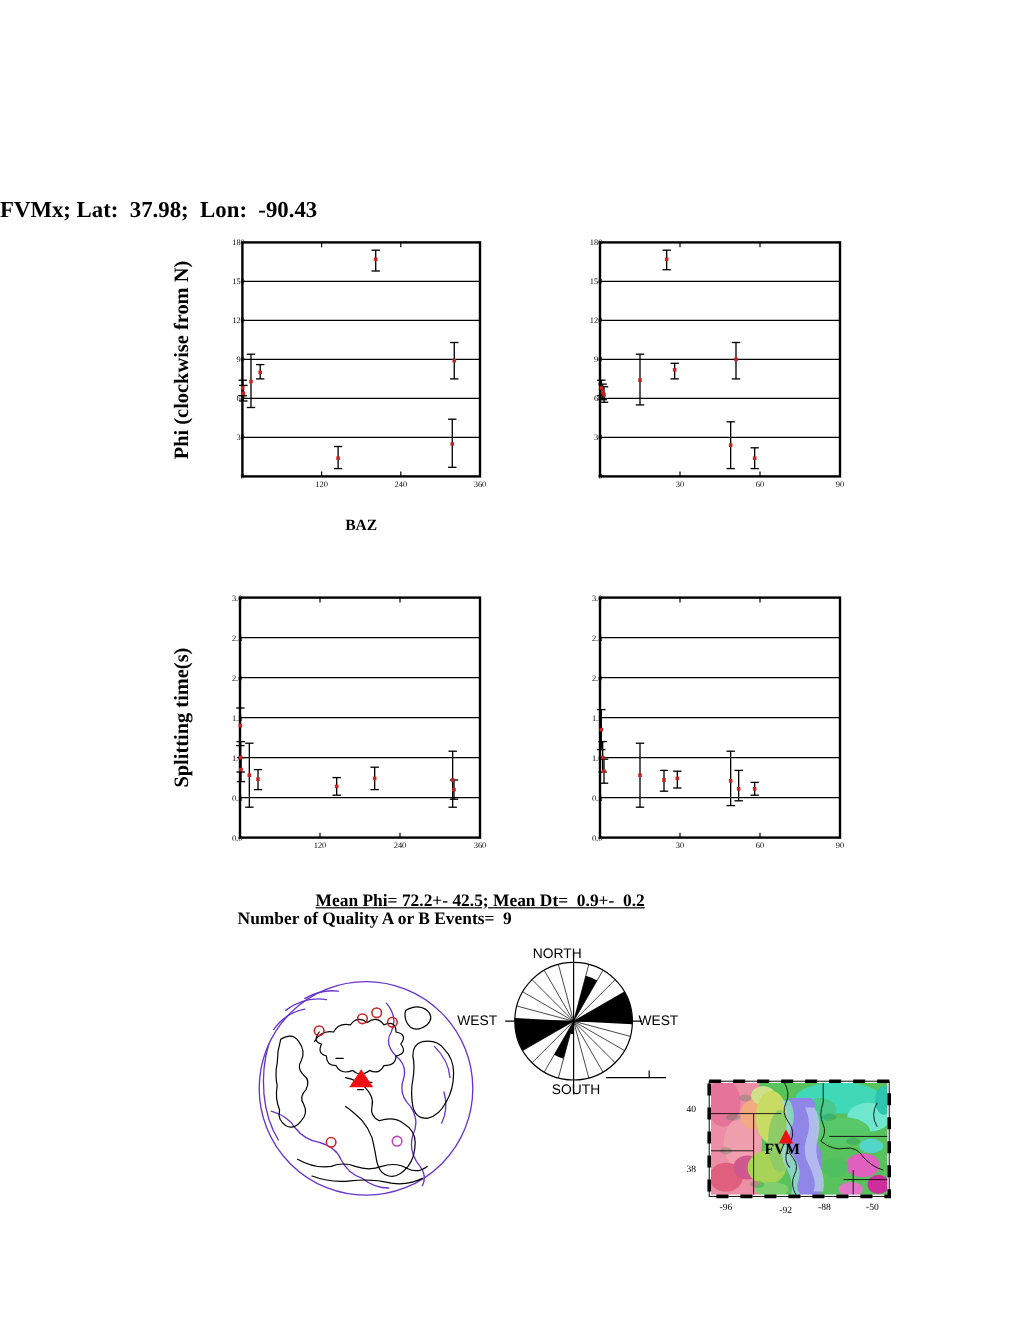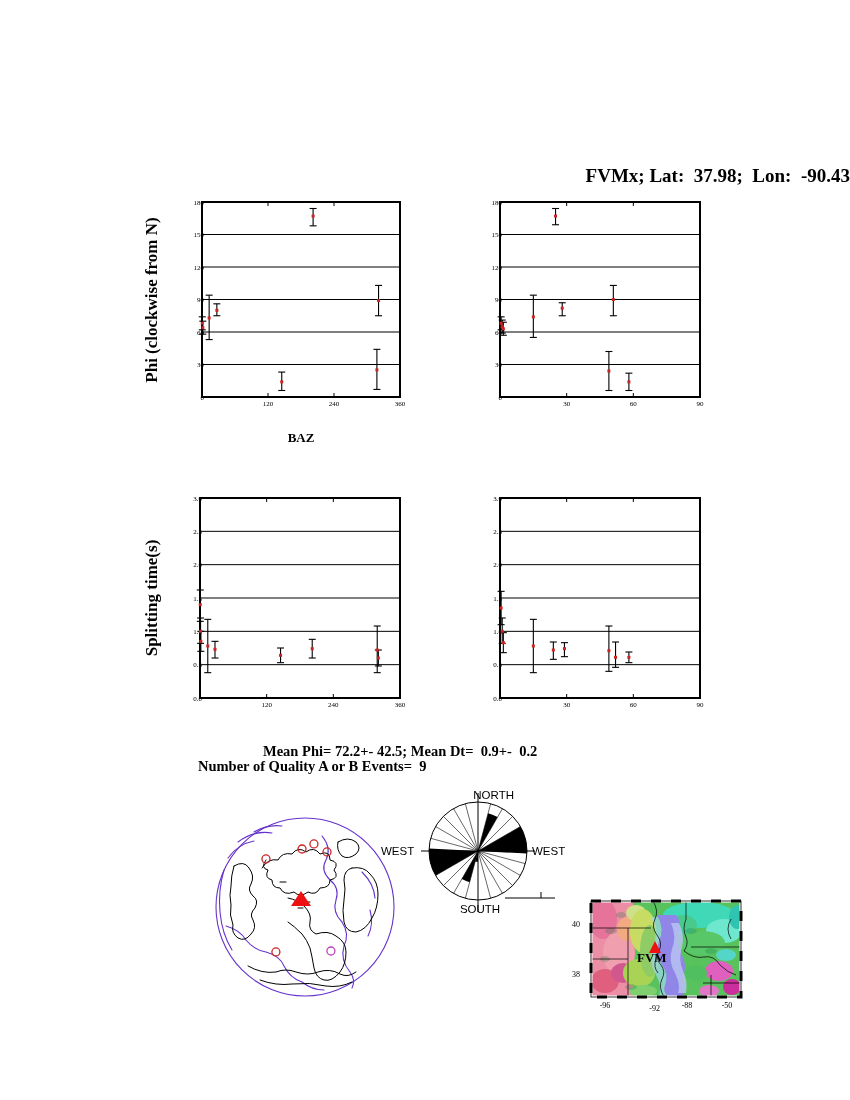--- a/index.html
+++ b/index.html
@@ -1,20 +1,20 @@
 <!DOCTYPE html>
 <html><head>
 <meta charset="utf-8">
 <style>
   html,body{margin:0;padding:0;background:#fff;}
   .page{position:relative;width:850px;height:1100px;background:#ffffff;overflow:hidden;
         font-family:"Liberation Serif",serif;color:#000;}
   .abs{position:absolute;}
   .pre{white-space:pre;}
-  .title{left:0;top:165px;width:850px;text-align:right;font-size:19px;font-weight:bold;}
+  .title{left:0;top:165px;width:850px;text-align:left;font-size:19px;font-weight:bold;}
   .ylab{width:220px;text-align:center;font-size:17px;font-weight:bold;transform:rotate(-90deg);}
   .xlab{width:220px;text-align:center;font-size:13px;font-weight:bold;}
   .stats{font-size:14.5px;font-weight:bold;}
   .roselab{font-family:"Liberation Sans",sans-serif;font-size:11.5px;}
   .maplab{font-size:8px;}
   .fvm{font-size:13px;font-weight:bold;}
   svg{position:absolute;overflow:visible;}
   svg.clip{overflow:hidden;}
 </style>
 </head>
@@ -259,21 +259,21 @@
       <rect x="37.83333333333333" y="152.5" width="3" height="3" fill="#cc2222"></rect>
       <rect x="57.833333333333336" y="156.5" width="3" height="3" fill="#cc2222"></rect>
       <rect x="68.94444444444444" y="155.16666666666666" width="3" height="3" fill="#cc2222"></rect>
       <rect x="113.38888888888889" y="157.16666666666666" width="3" height="3" fill="#cc2222"></rect>
       <rect x="120.05555555555554" y="163.83333333333334" width="3" height="3" fill="#cc2222"></rect>
       <rect x="133.38888888888889" y="163.83333333333334" width="3" height="3" fill="#cc2222"></rect>
     </svg>
 
   <div class="abs xlab" style="left:191px;top:430px;">BAZ</div>
 
-  <div class="abs stats pre" style="left:263px;top:743px;">Mean Phi= 72.2+- 42.5; Mean Dt=  0.9+-  0.2</div>
+  <div class="abs stats pre" style="left:263px;top:743px;text-decoration:underline;">Mean Phi= 72.2+- 42.5; Mean Dt=  0.9+-  0.2</div>
   <div class="abs stats pre" style="left:198px;top:758px;">Number of Quality A or B Events=  9</div>
 
   <svg class="abs" style="left:210px;top:810px;" width="195" height="195" viewBox="0 0 195 195">
     <g stroke="#6633cc" stroke-width="1.1" fill="none" stroke-linecap="round">
       <circle cx="95" cy="97" r="89"></circle>
       <path d="M14,60 q-6,20 -4,42 q2,22 12,38"></path>
       <path d="M112,26 q10,12 4,24 q-6,10 4,20 q10,8 6,20 q-4,12 6,22 q8,12 2,24 q-4,14 6,26 q6,8 2,16"></path>
       <path d="M16,116 q14,4 20,14 q8,10 20,12 q14,4 18,14 q6,12 18,16 q10,8 22,8"></path>
       <path d="M28,32 q16,-12 34,-9 M18,48 q10,-14 26,-17 M44,22 q14,-8 28,-6"></path>
       <path d="M152,62 q12,12 13,26 M160,100 q4,14 -2,26"></path>
@@ -316,21 +316,21 @@
       <line x1="119.64823227814082" y1="99.64823227814082" x2="50.35176772185916" y2="30.351767721859183" stroke="#000" stroke-width="0.6"></line>
       <line x1="109.5" y1="107.4352447854375" x2="60.49999999999998" y2="22.564755214562517" stroke="#000" stroke-width="0.6"></line>
       <line x1="97.68213321002352" y1="112.33036548816435" x2="72.31786678997649" y2="17.669634511835653" stroke="#000" stroke-width="0.6"></line>
       <circle cx="85" cy="65" r="49" fill="none" stroke="#000" stroke-width="1"></circle>
       <path d="M85,65 L95.14570656801881,27.13570760946852 A39.2,39.2 0 0 1 104.6,31.051804171649998 Z" fill="#000000"></path>
       <path d="M85,65 L127.43524478543749,40.49999999999999 A49,49 0 0 1 133.93284720297413,67.56446185590424 Z" fill="#000000"></path>
       <path d="M85,65 L85,75.78 A10.78,10.78 0 0 1 82.20993069379483,75.41268040739615 Z" fill="#000000"></path>
       <path d="M85,65 L76.6297920813845,96.23804122218847 A32.34,32.34 0 0 1 68.83,93.00726155838875 Z" fill="#000000"></path>
       <path d="M85,65 L42.56475521456252,89.50000000000003 A49,49 0 0 1 36.067152797025884,62.435538144095744 Z" fill="#000000"></path>
     </svg>
-  <div class="abs roselab" style="left:444px;top:789px;width:70px;text-align:right;">NORTH</div>
+  <div class="abs roselab" style="left:444px;top:789px;width:70px;text-align:left;">NORTH</div>
   <div class="abs roselab" style="left:444px;top:903px;width:72px;text-align:center;">SOUTH</div>
   <div class="abs roselab" style="left:381px;top:845px;width:52px;text-align:left;">WEST</div>
   <div class="abs roselab" style="left:532px;top:845px;width:52px;text-align:left;">WEST</div>
 
   <svg class="abs" style="left:571px;top:897px;" width="172" height="112">
     <svg class="clip" x="20" y="4" width="150" height="96" viewBox="0 0 150 96">
       <rect width="150" height="96" fill="#58c25c"></rect>
       <rect width="42" height="96" fill="#ec8fa6"></rect>
       <ellipse cx="12" cy="18" rx="14" ry="20" fill="#e6739a"></ellipse>
       <ellipse cx="28" cy="52" rx="16" ry="22" fill="#ef9fae"></ellipse>

